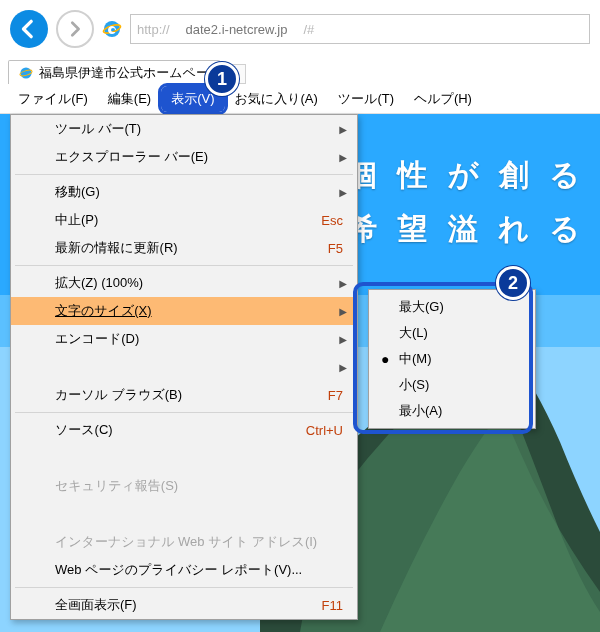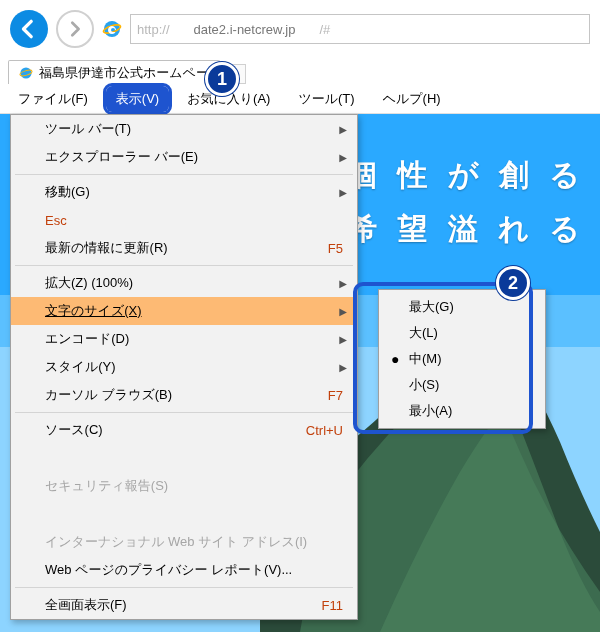--- a/index.html
+++ b/index.html
@@ -5,52 +5,52 @@
   * { box-sizing: border-box; margin: 0; padding: 0; }
   html, body { width: 600px; height: 632px; font-family: "Yu Gothic UI", "Meiryo", Arial, sans-serif; font-size: 13px; overflow: hidden; background:#fff; }
 
   
   .nav-bar { height: 58px; display:flex; align-items:center; padding:8px 10px; gap:8px; background:#fff; }
   .circ-btn { width:38px; height:38px; border-radius:50%; display:flex; align-items:center; justify-content:center; }
   .back-btn { background:#0c8be3; }
   .fwd-btn  { background:#fff; border:2px solid #d0d0d0; }
   .back-btn svg path { stroke:#fff; }
   .fwd-btn  svg path { stroke:#aaa; }
-  .url-box { flex:1; height:30px; border:1px solid #c5c5c5; display:flex; align-items:center; padding:0 6px; gap:24px; color:#777; }
+  .url-box { flex:1; height:30px; border:1px solid #c5c5c5; display:flex; align-items:center; padding:0 6px; gap:16px; color:#777; }
   .url-box span.fade  { color:#b8b8b8; }
   .ie-e { width:20px; height:20px; display:inline-flex; align-items:center; justify-content:center; }
 
   .tab-bar { height:26px; display:flex; align-items:flex-end; padding-left:8px; background:#fff; }
   .tab { display:flex; align-items:center; gap:6px; height:24px; padding:0 10px; border:1px solid #c0c0c0; border-bottom:none; background:#fff; border-top-left-radius:2px; border-top-right-radius:2px; }
   .tab .favicon { width:14px; height:14px; }
   .newtab { width:22px; height:20px; border:1px solid #d0d0d0; margin-left:4px; background:#fafafa; }
 
-  .menubar { height:30px; display:flex; align-items:center; gap:8px; padding:3px 8px; background:#fff; border-bottom:1px solid #e0e0e0; position:relative; }
+  .menubar { height:30px; display:flex; align-items:center; gap:0; padding:3px 8px; background:#fff; border-bottom:1px solid #e0e0e0; position:relative; }
   .menu-item { padding:4px 10px; border-radius:3px; }
   .menu-item.active { background:#1e54cf; color:#fff; outline:3px solid #1e54cf; border-radius:6px; }
 
   .annot { position:absolute; width:34px; height:34px; border-radius:50%; background:#0a3a9a; color:#fff; font-weight:bold; font-size:18px; display:flex; align-items:center; justify-content:center; z-index:60; border:3px solid #fff; box-shadow:0 0 0 1px #0a3a9a; }
 
   
   .viewport { position:relative; width:600px; height:518px; }
   .hero-bg { position:absolute; inset:0; background:linear-gradient(#2aa9ff 0%, #2aa9ff 35%, #5bc0ff 35%, #5bc0ff 45%, #8dd4ff 45%); }
   .mountain { position:absolute; bottom:0; left:260px; right:0; height:340px; }
   .hero-text { position:absolute; right:14px; top:34px; color:#fff; font-size:30px; font-weight:700; letter-spacing:6px; line-height:1.8; text-shadow:0 1px 2px rgba(0,0,0,.3); white-space:pre; text-align:left; }
 
   
   .dropdown { position:absolute; left:10px; top:0; width:348px; background:#f2f2f2; border:1px solid #a0a0a0; box-shadow:2px 3px 6px rgba(0,0,0,.25); z-index:40; }
-  .dropdown .row { display:flex; align-items:center; height:28px; padding:0 14px 0 34px; position:relative; }
+  .dropdown .row { display:flex; align-items:center; height:28px; padding:0 14px 0 44px; position:relative; }
   .dropdown .row .label { flex:1; }
   .dropdown .row .accel { color:#c2410c; }
   .dropdown .row .arrow { position:absolute; right:10px; color:#555; font-size:10px; }
   .dropdown .sep { height:1px; background:#d4d4d4; margin:3px 4px; }
   .dropdown .row.highlight { background:#fdba74;text-decoration:underline; }
   .dropdown .row.disabled { color:#a6a6a6;margin-top:28px; }
 
-  .submenu { position:absolute; left:378px; top:175px; width:168px; background:#f2f2f2; border:1px solid #a0a0a0; box-shadow:2px 3px 6px rgba(0,0,0,.25); z-index:45; padding:4px 0; }
+  .submenu { position:absolute; left:368px; top:175px; width:168px; background:#f2f2f2; border:1px solid #a0a0a0; box-shadow:2px 3px 6px rgba(0,0,0,.25); z-index:45; padding:4px 0; }
   .submenu .row { display:flex; align-items:center; height:26px; padding:0 14px 0 30px; position:relative; }
   .submenu .row .dot { position:absolute; left:12px; font-size:14px; }
   .subbox { position:absolute; border:4px solid #1e54cf; border-radius:10px; z-index:55; pointer-events:none; }
 </style>
 </head>
 <body>
 
 <div class="nav-bar">
   <div class="circ-btn back-btn">
     <svg width="22" height="22" viewBox="0 0 20 20">
@@ -86,20 +86,21 @@
     </span>
     <span>福島県伊達市公式ホームペー</span>
   </div>
   <div class="newtab"></div>
 </div>
 
 <div class="annot" style="left:205px; top:62px;">1</div>
 
 <div class="menubar">
   <div class="menu-item">ファイル(F)</div>
+  <div class="menu-item">編集(E)</div>
   <div class="menu-item active">表示(V)</div>
   <div class="menu-item">お気に入り(A)</div>
   <div class="menu-item">ツール(T)</div>
   <div class="menu-item">ヘルプ(H)</div>
 </div>
 
 <div class="viewport">
   <div class="hero-bg"></div>
   <svg class="mountain" viewBox="0 0 340 340" preserveAspectRatio="xMaxYMax slice">
     <path d="M0 340 L0 260 Q40 180 90 150 Q140 110 170 70 Q190 40 220 30 Q260 60 300 150 Q320 200 340 240 L340 340 Z" fill="#2b4b3a"></path>
@@ -117,41 +118,41 @@
     <div class="row">
         <span class="label">エクスプローラー バー(E)</span>
         <span class="arrow">▶</span>
       </div>
     <div class="sep"></div>
     <div class="row">
         <span class="label">移動(G)</span>
         <span class="arrow">▶</span>
       </div>
     <div class="row">
+        <span class="label">中止(P)</span>
         <span class="accel">Esc</span>
       </div>
     <div class="row">
         <span class="label">最新の情報に更新(R)</span>
         <span class="accel">F5</span>
       </div>
     <div class="sep"></div>
     <div class="row">
         <span class="label">拡大(Z) (100%)</span>
         <span class="arrow">▶</span>
       </div>
     <div class="row highlight">
         <span class="label">文字のサイズ(X)</span>
         <span class="arrow">▶</span>
       </div>
     <div class="row">
         <span class="label">エンコード(D)</span>
         <span class="arrow">▶</span>
       </div>
     <div class="row">
-        <span class="label">スタイル(Y)</span>
         <span class="arrow">▶</span>
       </div>
     <div class="row">
         <span class="label">カーソル ブラウズ(B)</span>
         <span class="accel">F7</span>
       </div>
     <div class="sep"></div>
     <div class="row">
         <span class="label">ソース(C)</span>
         <span class="accel">Ctrl+U</span>

